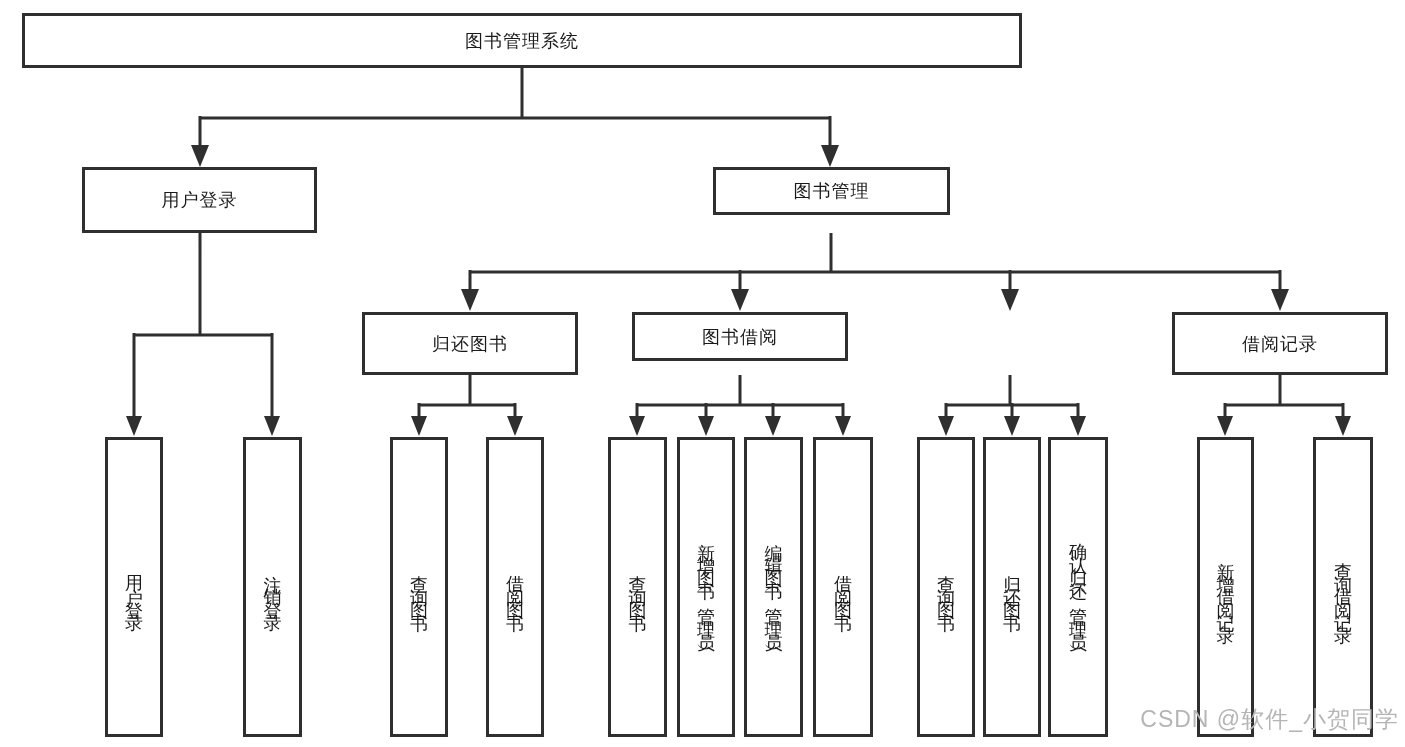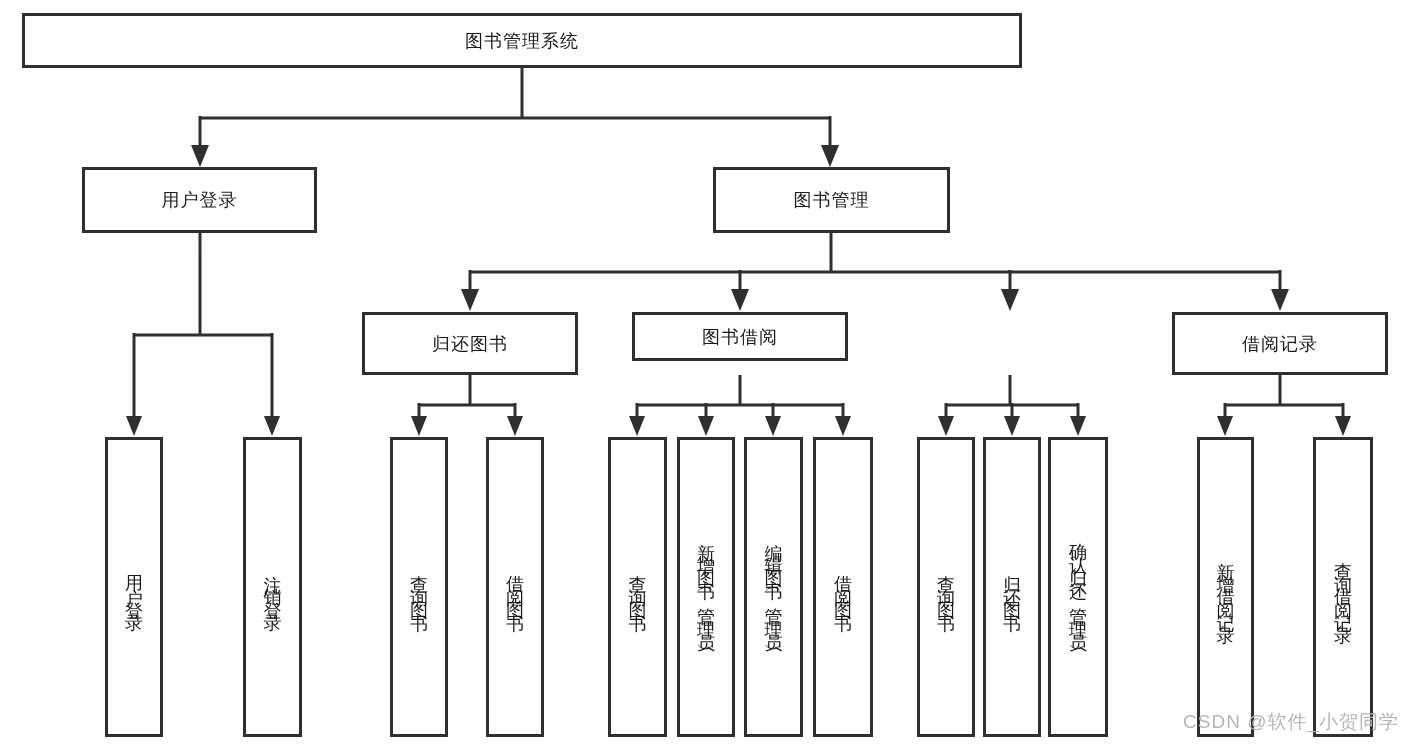--- a/index.html
+++ b/index.html
@@ -19,21 +19,21 @@
     position:absolute;box-sizing:border-box;border:3px solid var(--line);
     background:var(--background);display:flex;align-items:center;justify-content:center;
   }
   .box .label{font-size:18px;letter-spacing:1px;white-space:nowrap;}
   .vbox .label{
     writing-mode:vertical-lr;text-orientation:mixed;
     font-size:18px;letter-spacing:13px;white-space:nowrap;
   }
   .watermark{
     position:absolute;right:6px;bottom:12px;color:var(--watermark);
-    font-size:19px;letter-spacing:1px;white-space:nowrap;
+    font-size:23px;letter-spacing:1px;white-space:nowrap;
   }
 </style>
 </head>
 <body>
 
 <div class="stage">
 
   <svg class="connectors" viewBox="0 0 1405 747" xmlns="http://www.w3.org/2000/svg">
 
     <path d="M522,68 V118"></path>
@@ -97,21 +97,21 @@
     <polygon points="1335,416 1351,416 1343,436"></polygon>
   </svg>
 
   <div class="box" style="left:22px;top:13px;width:1000px;height:55px">
     <span class="label">图书管理系统</span>
   </div>
 
   <div class="box" style="left:82px;top:167px;width:235px;height:66px">
     <span class="label">用户登录</span>
   </div>
-  <div class="box" style="left:713px;top:167px;width:237px;height:66px">
+  <div class="box" style="left:713px;top:167px;width:237px;height:48px">
     <span class="label">图书管理</span>
   </div>
 
   <div class="box" style="left:362px;top:312px;width:216px;height:63px">
     <span class="label">归还图书</span>
   </div>
   <div class="box" style="left:632px;top:312px;width:216px;height:49px">
     <span class="label">图书借阅</span>
   </div>
   <div class="box" style="left:1172px;top:312px;width:216px;height:63px">

